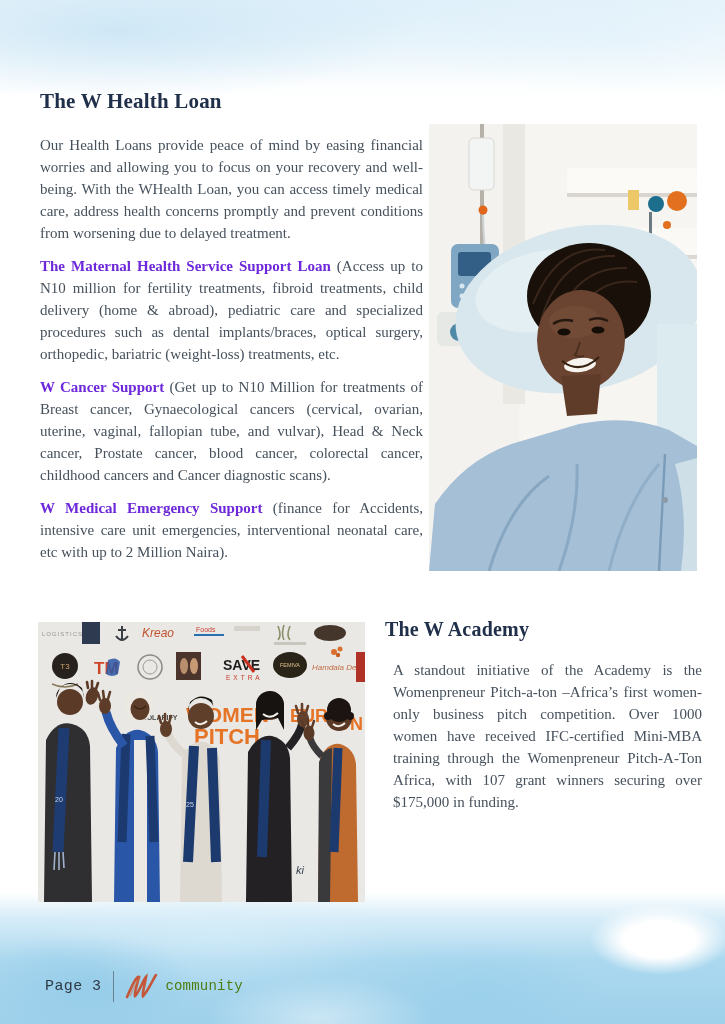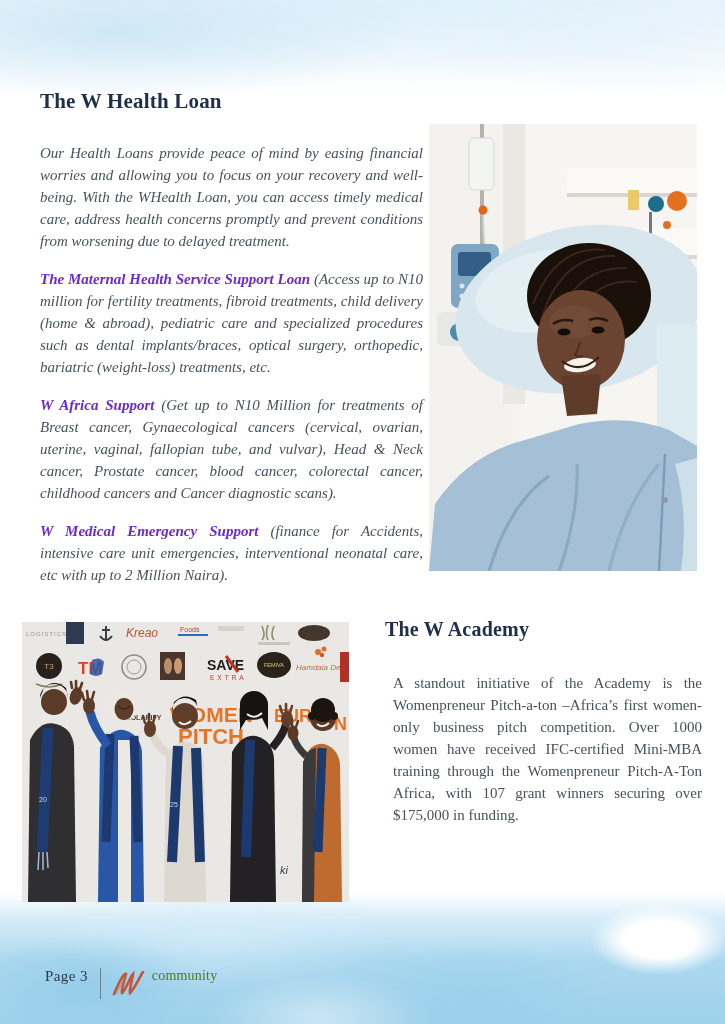--- a/index.html
+++ b/index.html
@@ -31,59 +31,59 @@
   .doc-title {
     position:absolute; margin:0; font-weight:bold;
     color:#20304a; letter-spacing:.2px;
   }
   .title-health { left:40px; top:89px;  font-size:21px;text-align:center; }
   .title-academy{ left:385px; top:618px; font-size:20px; }
   .col-health {
     position:absolute; left:40px; top:126px; width:383px;
     font-size:15px; line-height:22px; color:#46515c; text-align:justify;
   }
-  .col-health p { margin:16px 0 11px 0;font-style:italic; }
+  .col-health p { margin:8px 0 11px 0; }
   .col-health strong { font-weight:bold; color:#6d28d9; }
   .col-academy {
     position:absolute; left:393px; top:652px; width:309px;
     font-size:15px; line-height:22px; color:#46515c; text-align:justify;
   }
   .col-academy p { margin:0 0 14px 0; }
-  .col-academy p.second { margin-top:20px; }
+  .col-academy p.second { margin-top:7px; }
   
   figure { margin:0; padding:0; }
   .fig-hospital { position:absolute; left:429px; top:124px; width:268px; height:447px; }
-  .fig-event    { position:absolute; left:22px;  top:622px; width:327px; height:280px; }
+  .fig-event    { position:absolute; left:38px;  top:622px; width:327px; height:280px; }
   .fig-hospital svg, .fig-event svg { display:block; width:100%; height:100%; }
   svg text { font-family:"Liberation Sans", sans-serif; }
   
   .footer {
     position:absolute; left:45px; top:968px; height:36px;
-    display:flex; 
-    font-family:Liberation Serif, serif;
+    display:flex; align-items:center;
+    font-family:Liberation Mono, monospace;
   }
   .page-num { font-size:15px; color:#2f3a44; letter-spacing:.4px; }
   .footer-divider { width:1px; height:31px; background:#5a6872; opacity:.75; margin:0 10px 0 12px; }
   .w-logo-svg { width:36px; height:30px; margin-right:5px; }
   .community { font-size:14px; color:#4d7c0f; letter-spacing:.2px; }
 </style>
 </head>
 <body>
 
 <div class="page">
 
   <div class="wash-top"></div>
   <div class="wash-bottom"></div>
 
   <h1 class="doc-title title-health">The W Health Loan</h1>
 
   <div class="col-health">
     <p><strong></strong><span>Our Health Loans provide peace of mind by easing financial worries and allowing you to focus on your recovery and well-being. With the WHealth Loan, you can access timely medical care, address health concerns promptly and prevent conditions from worsening due to delayed treatment.</span></p>
     <p><strong>The Maternal Health Service Support Loan</strong><span> (Access up to N10 million for fertility treatments, fibroid treatments, child delivery (home &amp; abroad), pediatric care and specialized procedures such as dental implants/braces, optical surgery, orthopedic, bariatric (weight-loss) treatments, etc.</span></p>
-    <p><strong>W Africa Support</strong><span> (Get up to N10 Million for treatments of Breast cancer, Gynaecological cancers (cervical, ovarian, uterine, vaginal, fallopian tube, and vulvar), Head &amp; Neck cancer, Prostate cancer, blood cancer, colorectal cancer, childhood cancers and Cancer diagnostic scans).</span></p>
+    <p><strong>W Cancer Support</strong><span> (Get up to N10 Million for treatments of Breast cancer, Gynaecological cancers (cervical, ovarian, uterine, vaginal, fallopian tube, and vulvar), Head &amp; Neck cancer, Prostate cancer, blood cancer, colorectal cancer, childhood cancers and Cancer diagnostic scans).</span></p>
     <p><strong>W Medical Emergency Support</strong><span> (finance for Accidents, intensive care unit emergencies, interventional neonatal care, etc with up to 2 Million Naira).</span></p>
   </div>
 
   <figure class="fig-hospital">
     <svg viewBox="0 0 268 447">
       <rect width="268" height="447" fill="#f3f2ef"></rect>
       <rect x="90" width="178" height="447" fill="#f6f5f1"></rect>
       <rect x="74" y="0" width="22" height="280" fill="#eae8e2"></rect>
 
       <g>

